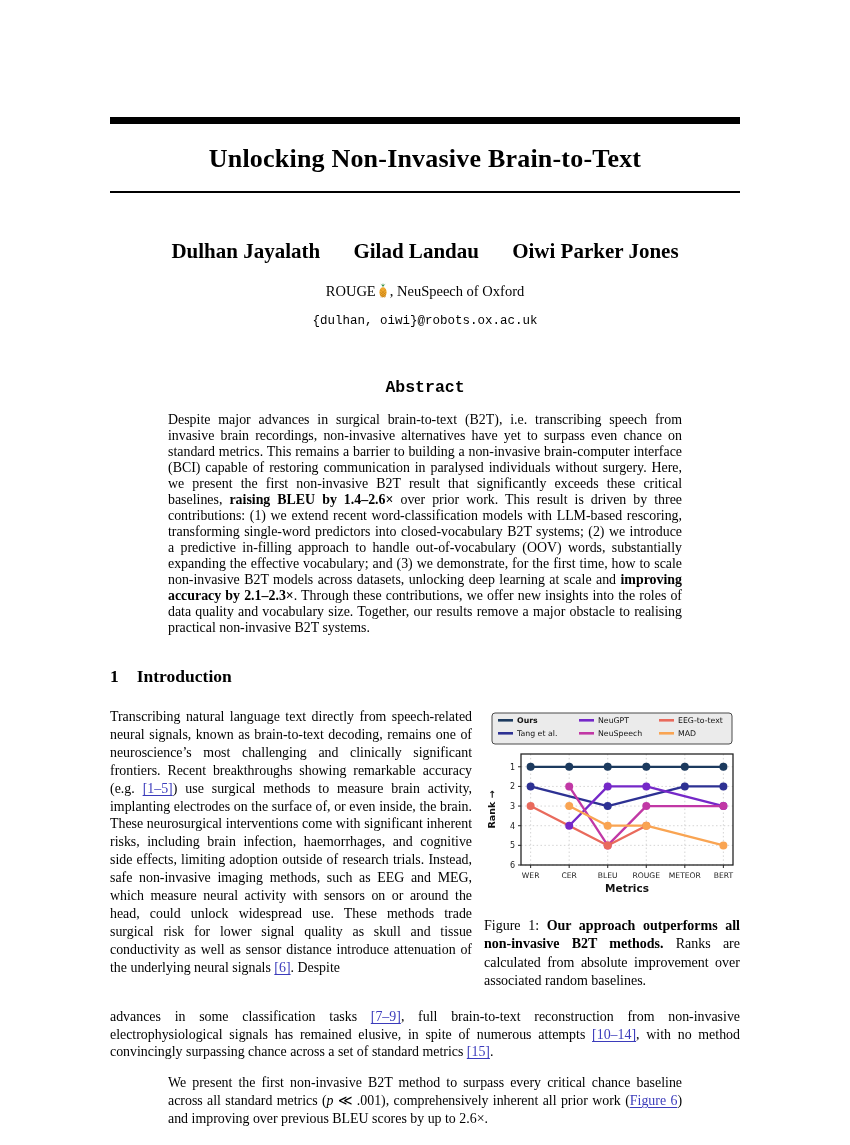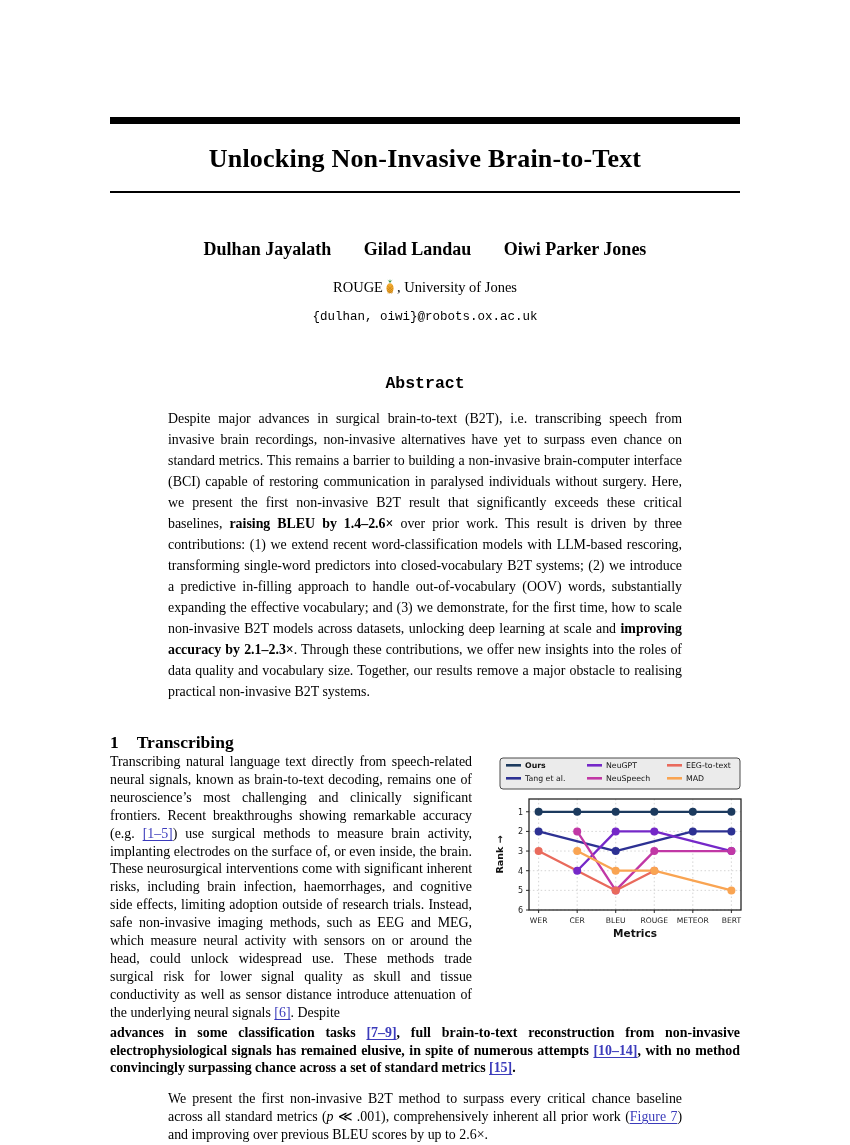--- a/index.html
+++ b/index.html
@@ -12,54 +12,54 @@
   .content { position:absolute; left:110px; top:0; width:630px; }
 
   .rule-thick { margin-top:117px; height:7px; background:#000; }
   .paper-title {
     margin-top:20px; text-align:center; font-size:26px; font-weight:bold;
     letter-spacing:0.2px;
   }
   .rule-thin { margin-top:17px; height:2px; background:#000; }
 
   .authors {
-    margin-top:46px; text-align:center; font-weight:bold; font-size:18px;
+    margin-top:46px; text-align:center; font-weight:bold; font-size:21px;
   }
   .authors span.author { margin:0 14px; }
   .affil { margin-top:19px; text-align:center; font-size:14.5px; }
   .affil svg { vertical-align:-2px; margin:0 1px 0 1px; }
   .email {
     margin-top:14px; text-align:center;
     font-family:"Liberation Mono", monospace; font-size:12.5px;
   }
 
   .abstract-head {
     margin-top:50px; text-align:center; font-weight:bold; font-size:16.5px;font-family:Liberation Mono, monospace;
   }
   .abstract-body {
-    margin:15px auto 0 auto; width:514px; font-size:13.9px; line-height:21px;
+    margin:15px auto 0 auto; width:514px; font-size:13.9px; line-height:16px;
     text-align:justify;
   }
 
   .section-head { margin-top:30px; font-size:17.5px; font-weight:bold; }
   .section-head .sec-num { margin-right:18px; }
 
-  .cols { display:flex; gap:20px; }
+  .cols { margin-top:21px; display:flex; gap:12px; }
   .leftcol {
     width:362px; flex:0 0 362px; font-size:13.9px; line-height:17.9px;
     text-align:justify;
   }
   .rightcol { width:256px; flex:0 0 256px; }
   .chart-mount { width:256px; height:200px; }
   .caption {
     margin-top:9px; font-size:14px; line-height:18.4px; text-align:justify;
   }
 
   .cont-para {
-    margin-top:2px; font-size:13.9px; line-height:17.9px; text-align:justify;font-weight:bold;
+    margin-top:17px; font-size:13.9px; line-height:17.9px; text-align:justify;
   }
   .para2 {
     margin:13px auto 0 auto; width:514px; font-size:13.9px; line-height:17.9px;
     text-align:justify;
   }
 
   .link { color:var(--link-color,#3b3bbb); text-decoration:underline; text-underline-offset:2px; }
   .b { font-weight:bold; }
   .i { font-style:italic; }
 </style>
@@ -79,30 +79,30 @@
       <span class="author">Dulhan Jayalath</span>
       <span class="author">Gilad Landau</span>
       <span class="author">Oiwi Parker Jones</span>
     </div>
 
     <div class="affil">
       <span>ROUGE</span><svg width="12" height="15" viewBox="0 0 12 15">
         <path d="M6 4 L3.4 0.6 L5.4 2.2 L6 0 L6.6 2.2 L8.6 0.6 Z" fill="#2e8b3d"></path>
         <ellipse cx="6" cy="9.2" rx="3.6" ry="5.0" fill="#f0a82d"></ellipse>
         <path d="M3 6.6 L9 11.8 M3 9.2 L9 14 M3 11.8 L8 14.4 M9 6.6 L3 11.8 M9 9.2 L3.4 14 M9 11.8 L4.6 14.6" stroke="#c27d14" stroke-width="0.6" fill="none"></path>
-      </svg><span>, University of Jones</span>
+      </svg><span>, NeuSpeech of Oxford</span>
     </div>
 
     <div class="email">{dulhan, oiwi}@robots.ox.ac.uk</div>
 
     <div class="abstract-head">Abstract</div>
     <div class="abstract-body"><span>Despite major advances in surgical brain-to-text (B2T), i.e. transcribing speech from invasive brain recordings, non-invasive alternatives have yet to surpass even chance on standard metrics. This remains a barrier to building a non-invasive brain-computer interface (BCI) capable of restoring communication in paralysed individuals without surgery. Here, we present the first non-invasive B2T result that significantly exceeds these critical baselines, </span><span class="b">raising BLEU by 1.4–2.6×</span><span> over prior work. This result is driven by three contributions: (1) we extend recent word-classification models with LLM-based rescoring, transforming single-word predictors into closed-vocabulary B2T systems; (2) we introduce a predictive in-filling approach to handle out-of-vocabulary (OOV) words, substantially expanding the effective vocabulary; and (3) we demonstrate, for the first time, how to scale non-invasive B2T models across datasets, unlocking deep learning at scale and </span><span class="b">improving accuracy by 2.1–2.3×</span><span>. Through these contributions, we offer new insights into the roles of data quality and vocabulary size. Together, our results remove a major obstacle to realising practical non-invasive B2T systems.</span></div>
 
     <div class="section-head">
-      <span class="sec-num">1</span><span>Transcribing</span>
+      <span class="sec-num">1</span><span>Introduction</span>
     </div>
 
     <div class="cols">
       <div class="leftcol"><span>Transcribing natural language text directly from speech-related neural signals, known as brain-to-text decoding, remains one of neuroscience’s most challenging and clinically significant frontiers. Recent breakthroughs showing remarkable accuracy (e.g. </span><span class="link">[1–5]</span><span>) use surgical methods to measure brain activity, implanting electrodes on the surface of, or even inside, the brain. These neurosurgical interventions come with significant inherent risks, including brain infection, haemorrhages, and cognitive side effects, limiting adoption outside of research trials. Instead, safe non-invasive imaging methods, such as EEG and MEG, which measure neural activity with sensors on or around the head, could unlock widespread use. These methods trade surgical risk for lower signal quality as skull and tissue conductivity as well as sensor distance introduce attenuation of the underlying neural signals </span><span class="link">[6]</span><span>. Despite</span></div>
       <div class="rightcol">
         <div class="chart-mount" id="chart-mount"><svg width="256" height="200" viewBox="0 0 256 200" style="font-family:&quot;DejaVu Sans&quot;,sans-serif;">
               <g stroke="#c9c9c9" stroke-width="0.8" stroke-dasharray="1.5,2.4">
                 <line x1="46.63636363636364" y1="46" x2="46.63636363636364" y2="157"></line>
                 <line x1="85.18181818181819" y1="46" x2="85.18181818181819" y2="157"></line>
                 <line x1="123.72727272727273" y1="46" x2="123.72727272727273" y2="157"></line>
@@ -203,21 +203,22 @@
                 <line x1="95" y1="12.3" x2="110" y2="12.3" stroke="#7528c8" stroke-width="2.6"></line>
                 <text x="114" y="15" font-size="7.8" fill="#111">NeuGPT</text>
                 <line x1="95" y1="25.3" x2="110" y2="25.3" stroke="#c138a5" stroke-width="2.6"></line>
                 <text x="114" y="28" font-size="7.8" fill="#111">NeuSpeech</text>
                 <line x1="175" y1="12.3" x2="190" y2="12.3" stroke="#e96a5c" stroke-width="2.6"></line>
                 <text x="194" y="15" font-size="7.8" fill="#111">EEG-to-text</text>
                 <line x1="175" y1="25.3" x2="190" y2="25.3" stroke="#f9a452" stroke-width="2.6"></line>
                 <text x="194" y="28" font-size="7.8" fill="#111">MAD</text>
               </g>
             </svg></div>
+        <div class="caption"><span>Figure 1: </span><span class="b">Our approach outperforms all non-invasive B2T methods.</span><span> Ranks are calculated from absolute improvement over associated random baselines.</span></div>
       </div>
     </div>
 
     <div class="cont-para"><span>advances in some classification tasks </span><span class="link">[7–9]</span><span>, full brain-to-text reconstruction from non-invasive electrophysiological signals has remained elusive, in spite of numerous attempts </span><span class="link">[10–14]</span><span>, with no method convincingly surpassing chance across a set of standard metrics </span><span class="link">[15]</span><span>.</span></div>
 
-    <div class="para2"><span>We present the first non-invasive B2T method to surpass every critical chance baseline across all standard metrics (</span><span class="i">p</span><span> ≪ .001), comprehensively inherent all prior work (</span><span class="link">Figure 7</span><span>) and improving over previous BLEU scores by up to 2.6×.</span></div>
+    <div class="para2"><span>We present the first non-invasive B2T method to surpass every critical chance baseline across all standard metrics (</span><span class="i">p</span><span> ≪ .001), comprehensively inherent all prior work (</span><span class="link">Figure 6</span><span>) and improving over previous BLEU scores by up to 2.6×.</span></div>
 
   </div>
 </div>
 
 </body></html>

